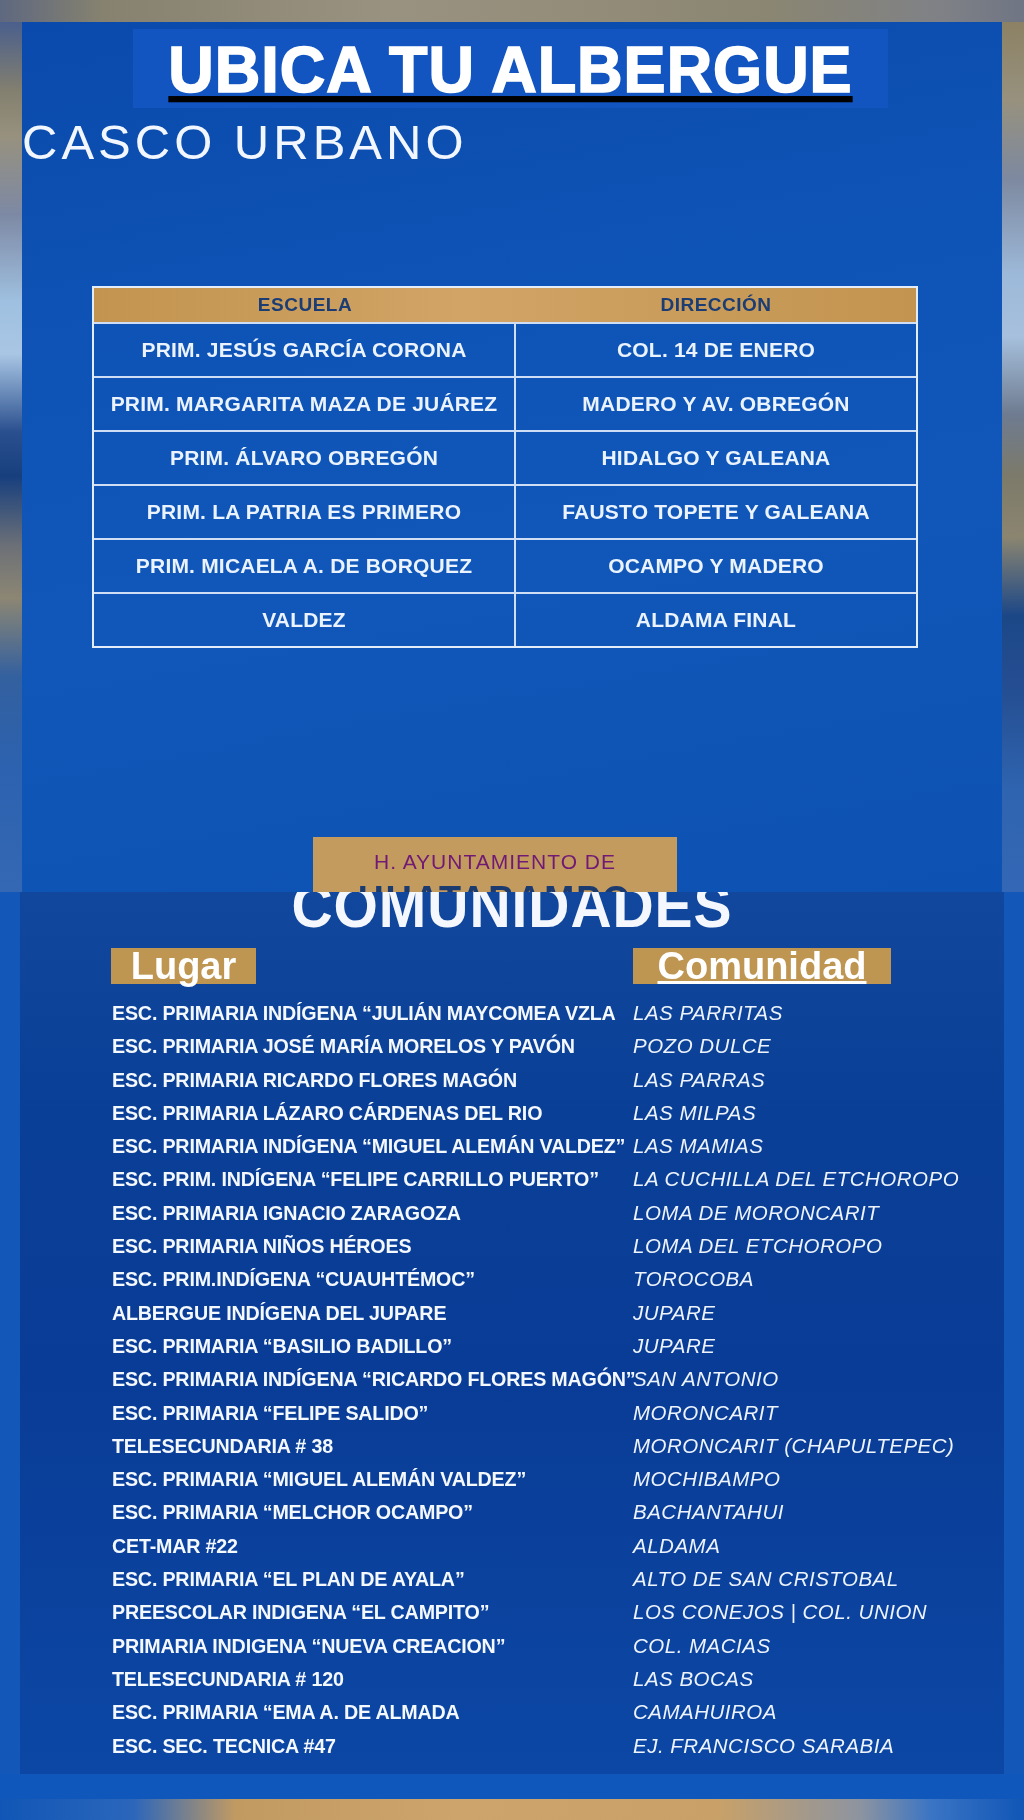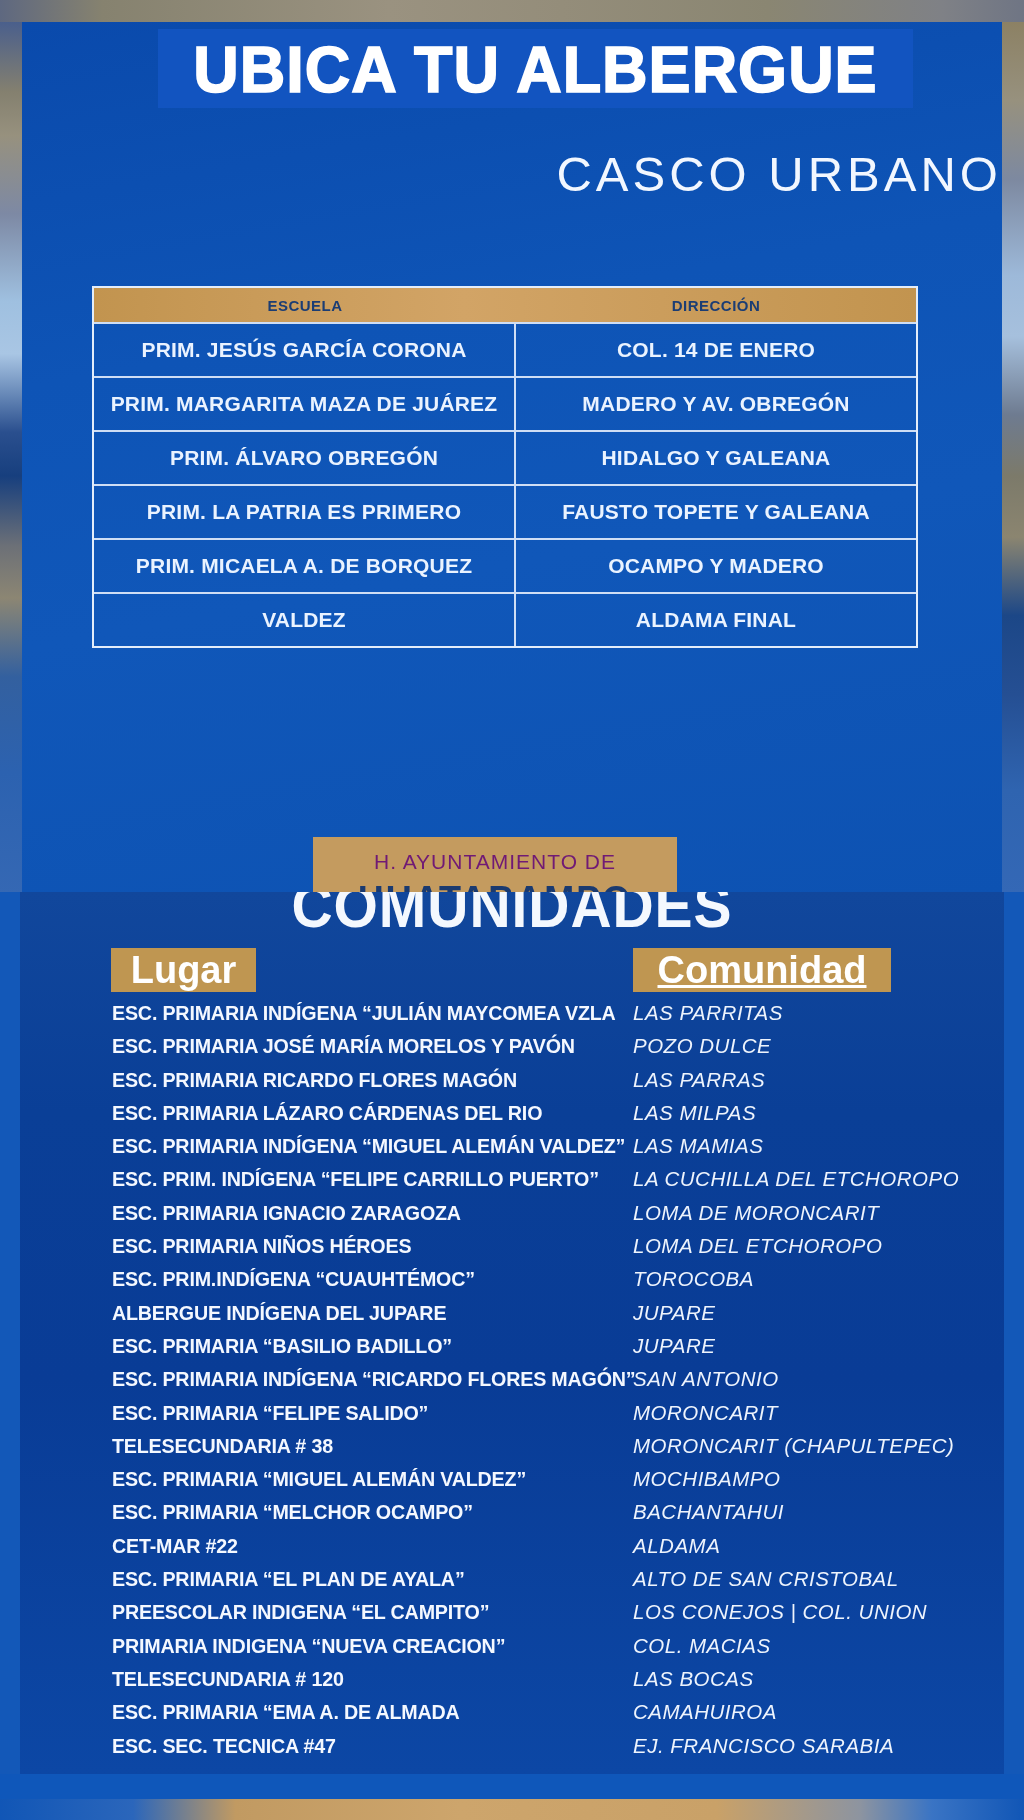--- a/index.html
+++ b/index.html
@@ -21,40 +21,40 @@
   .edge-right {
     right:0;
     background:linear-gradient(180deg,#8c8164 0%,#97917e 9%,#7d89a0 18%,#9db9d9 29%,#a6c0dd 36%,#6e7b90 45%,#7c7a6a 52%,#8b8570 59%,#1c4787 68%,#254f93 77%,#2f64b0 88%,#3468b6 100%);
   }
   
   .sec1 {
     position:absolute; left:22px; top:22px; width:980px; height:873px; overflow:hidden;
     background:linear-gradient(170deg,#0a4aac 0%,#0e54b6 35%,#1057b9 60%,#0d52b2 100%);
   }
   .title-box {
-    position:absolute; left:136px; top:7px; width:755px; height:79px;
-    background:#1254c0; display:flex; align-items:center; justify-content:center;
+    position:absolute; left:111px; top:7px; width:755px; height:79px;
+    background:#1254c0; display:flex; align-items:center; justify-content:center;text-decoration:underline;
   }
   .main-title {
     margin:0; font-size:63px; font-weight:bold; color:#ffffff; letter-spacing:1px;
     -webkit-text-stroke:1.6px #ffffff; white-space:nowrap; transform:scaleY(1.04);
   }
   .subtitle {
-    position:absolute; left:0; top:92px; width:100%; text-align:right;
-    font-size:49px; font-weight:400; color:#f2f7ff; letter-spacing:4px; white-space:nowrap;margin-top:32px;
+    position:absolute; left:0; top:92px; width:100%; text-align:left;
+    font-size:49px; font-weight:400; color:#f2f7ff; letter-spacing:4px; white-space:nowrap;
   }
   
   .shelters-table {
     position:absolute; left:70px; top:264px; width:826px;
     border:2px solid #e3edfa; box-sizing:border-box;
   }
   .thead { display:flex; height:34px; background:linear-gradient(90deg,#c2944f,#d2a466 45%,#c2944f); }
   .th {
     display:flex; align-items:center; justify-content:center;
-    color:#1b3d74; font-weight:bold; font-size:15px; letter-spacing:0.5px;
+    color:#1b3d74; font-weight:bold; font-size:19px; letter-spacing:0.5px;
   }
   .th.c1 { width:422px; }
   .th.c2 { flex:1; }
   .tr { display:flex; height:52px; border-top:2px solid #cfdef5; }
   .td {
     display:flex; align-items:center; justify-content:center;
     color:#eaf3ff; font-weight:bold; font-size:21px; letter-spacing:0.2px; white-space:nowrap;
   }
   .td.c1 { width:420px; border-right:2px solid #cfdef5; }
   .td.c2 { flex:1; }
@@ -78,21 +78,21 @@
   .sec2-panel {
     position:absolute; left:20px; right:20px; top:0; bottom:0;
     background:linear-gradient(180deg,#11479c 0%,#0a3f97 25%,#093c96 55%,#0c47a5 100%);
   }
   .communities-title {
     position:absolute; left:0; top:-22px; width:100%; margin:0; text-align:center;
     font-size:62px; font-weight:bold; color:#f4f8fe; letter-spacing:1px;
     transform:scaleX(0.92); white-space:nowrap;
   }
   .hl-box {
-    position:absolute; top:56px; height:44px; background:#bf9651;
+    position:absolute; top:56px; height:36px; background:#bf9651;
     color:#ffffff; font-weight:bold; font-size:38px;
     display:flex; align-items:center; justify-content:center;
     padding:0 12px; box-sizing:border-box; white-space:nowrap;
   }
   .hl-lugar { left:111px; min-width:145px; }
   .hl-comunidad { left:633px; min-width:258px;text-decoration:underline; }
   .communities-list { position:absolute; left:112px; top:109px; right:30px; }
   .list-row { display:flex; height:33.3px; align-items:flex-start; }
   .place {
     width:521px; flex:none; font-weight:bold; font-size:20.5px; color:#f4f8ff;

